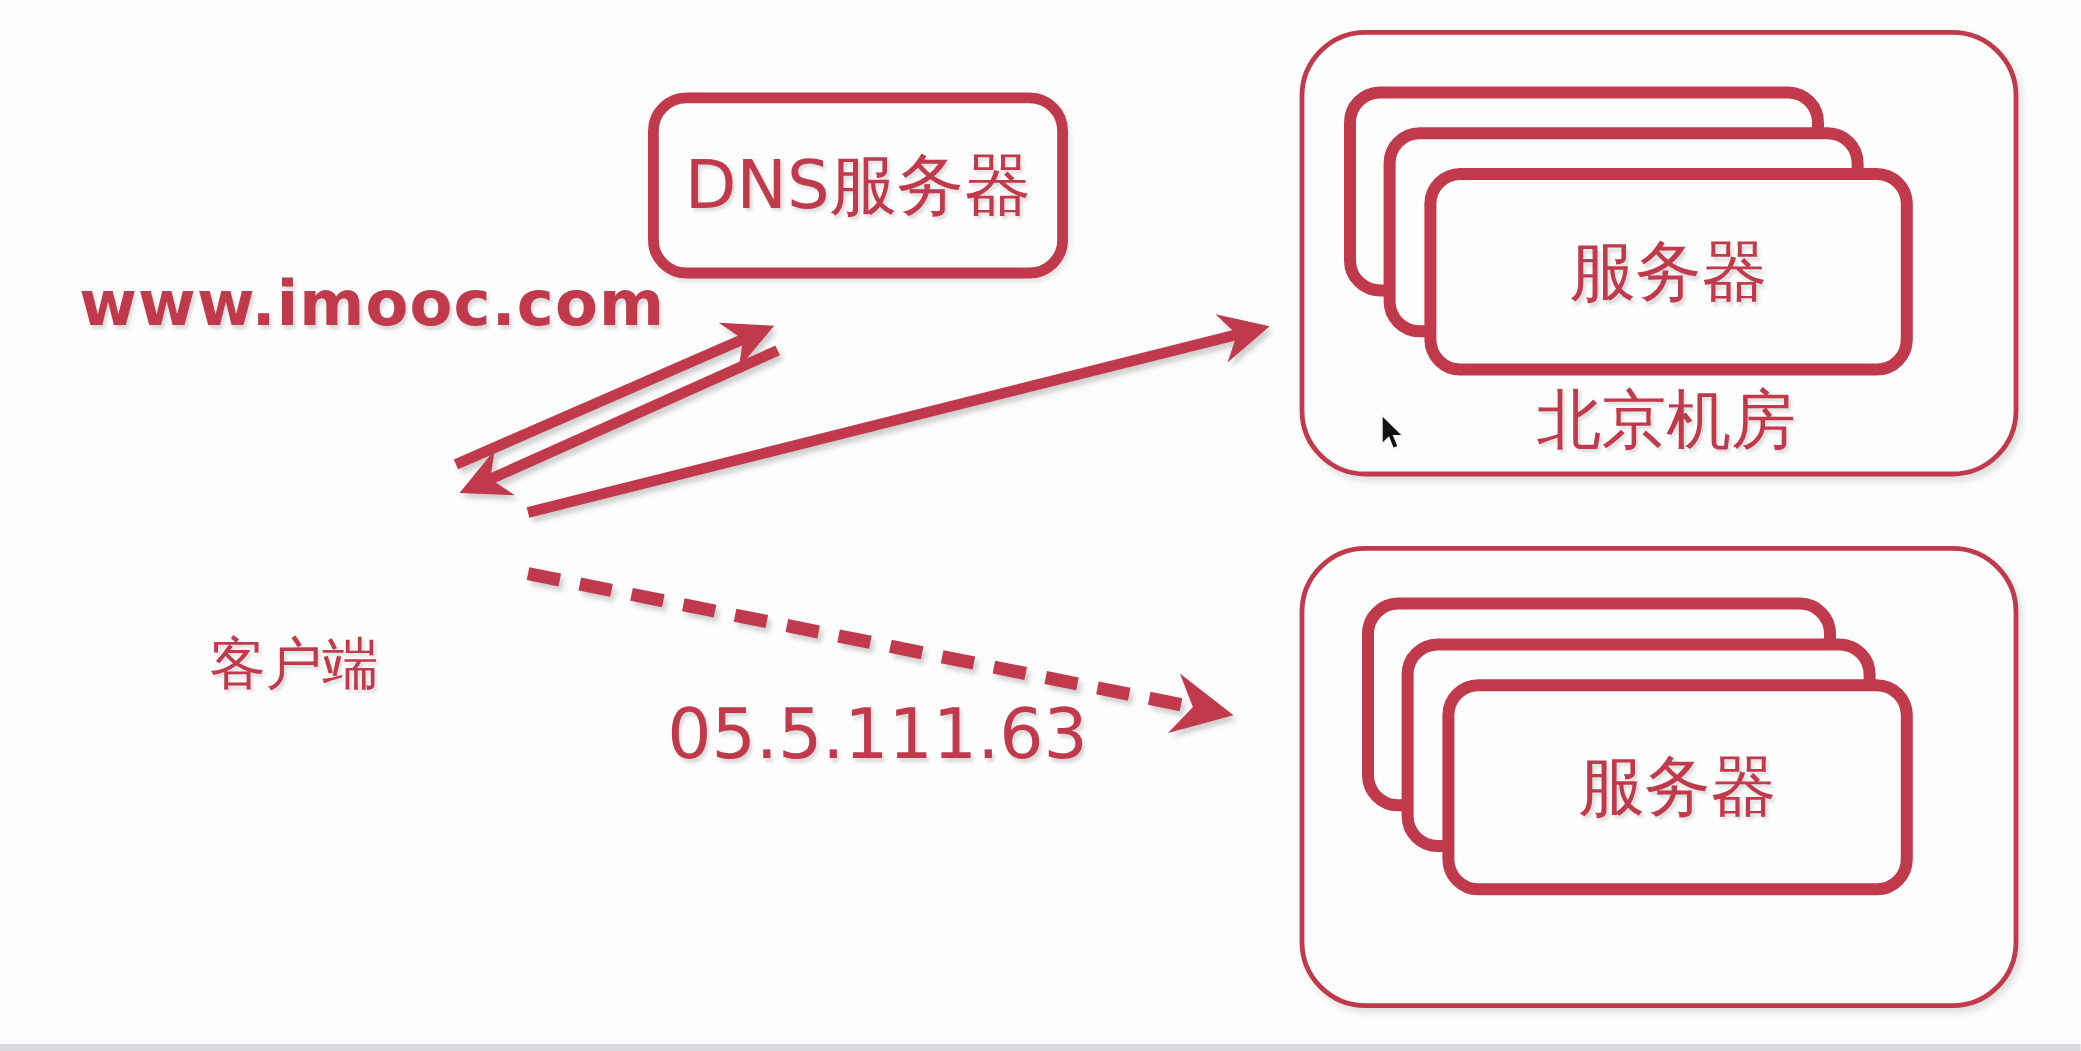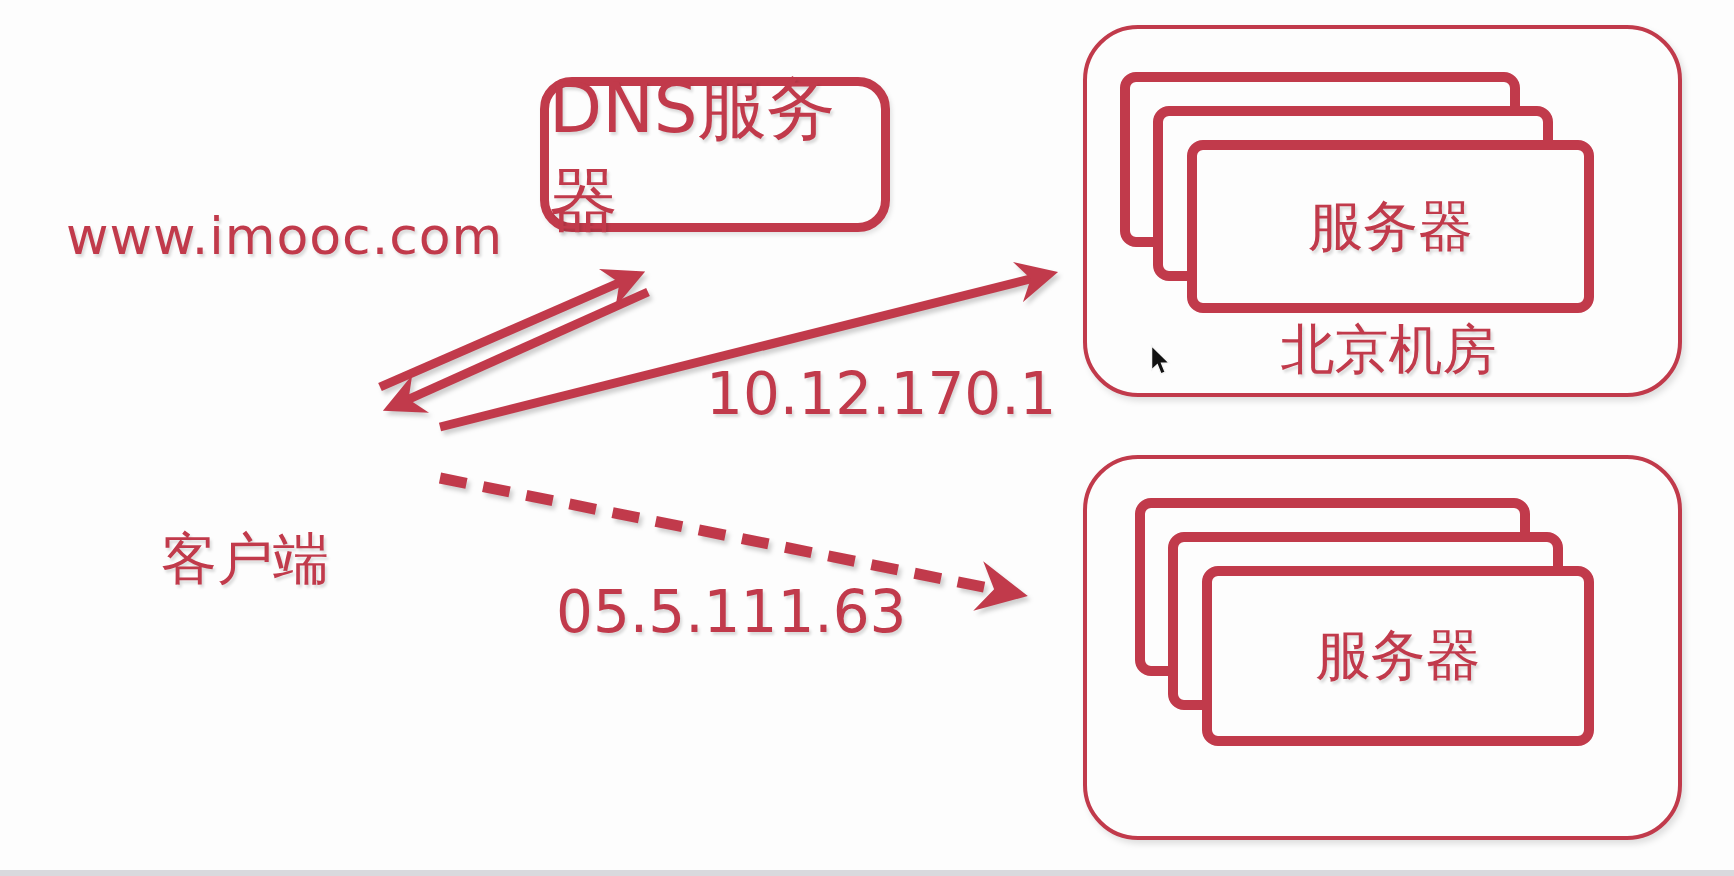--- a/index.html
+++ b/index.html
@@ -16,23 +16,24 @@
     width:1734px;height:876px;
     background:var(--bg);
     overflow:hidden;
     border-bottom:6px solid #d9d9dd;
     box-sizing:border-box;
   }
   .shadowed{text-shadow:2px 3px 3px rgba(0,0,0,0.14);}
 
   
   .domain-text{
-    position:absolute;left:66px;top:206px;
+    position:absolute;left:66px;top:224px;
     font-size:52px;color:var(--accent);
     letter-spacing:1px;
+    font-weight:bold;
   }
 
   
   .client-box{
     position:absolute;left:135px;top:335px;
     width:189px;height:135px;
     border:14px solid var(--accent);
     border-radius:10px;
     filter:drop-shadow(2px 3px 2px rgba(0,0,0,0.12));
   }
@@ -44,51 +45,51 @@
   }
   .client-www{
     position:absolute;left:0;right:0;top:56px;
     text-align:center;
     font-size:56px;font-weight:bold;color:var(--accent);
     letter-spacing:1px;line-height:1;
   }
   .client-label{
     position:absolute;left:80px;top:522px;width:330px;
     text-align:center;
-    font-size:56px;color:var(--accent);
+    font-size:47px;color:var(--accent);
   }
 
   
   .dns-box{
     position:absolute;left:540px;top:77px;
     width:350px;height:155px;
     border:9px solid var(--accent);
     border-radius:32px;
     display:flex;align-items:center;justify-content:center;
     box-sizing:border-box;
     filter:drop-shadow(2px 3px 2px rgba(0,0,0,0.10));
     background:var(--bg);
   }
-  .dns-label{font-size:69px;color:var(--accent);}
+  .dns-label{font-size:56px;color:var(--accent);}
 
   
   .dc{
     position:absolute;width:599px;
     border:4px solid var(--accent);
     border-radius:55px;
     box-sizing:border-box;
     background:var(--bg);
     filter:drop-shadow(3px 4px 3px rgba(0,0,0,0.12));
   }
   .dc-beijing{left:1083px;top:25px;height:372px;}
   .dc-shanghai{left:1083px;top:455px;height:385px;}
   .card{
     position:absolute;
     border:10px solid var(--accent);
-    border-radius:16px;
+    border-radius:30px;
     background:var(--bg);
     box-sizing:border-box;
     font-family:Liberation Mono, monospace;
   }
   .dc-beijing .card1{left:33px;top:43px;width:400px;height:175px;}
   .dc-beijing .card2{left:66px;top:77px;width:400px;height:175px;}
   .dc-beijing .card3{left:100px;top:111px;width:407px;height:173px;}
   .dc-shanghai .card1{left:48px;top:39px;width:395px;height:178px;}
   .dc-shanghai .card2{left:81px;top:73px;width:395px;height:178px;}
   .dc-shanghai .card3{left:115px;top:107px;width:392px;height:180px;}
@@ -155,20 +156,19 @@
   </div>
 
   <div class="dc dc-shanghai">
     <div class="card card1"></div>
     <div class="card card2"></div>
     <div class="card card3">
       <span class="server-label shadowed">服务器</span>
     </div>
   </div>
 
-  <div class="ip-label ip-beijing shadowed">10.12.170.1</div>
   <div class="ip-label ip-shanghai shadowed">05.5.111.63</div>
 
   <svg class="cursor" width="24" height="32" viewBox="0 0 12 19">
     <path d="M1,1 L1,15.5 L4.4,12.3 L6.6,17.8 L9.1,16.7 L6.9,11.4 L11.3,11.2 Z" fill="#111111" stroke="#f5f5f5" stroke-width="0.8"></path>
   </svg>
 
 </div>
 
 </body></html>

